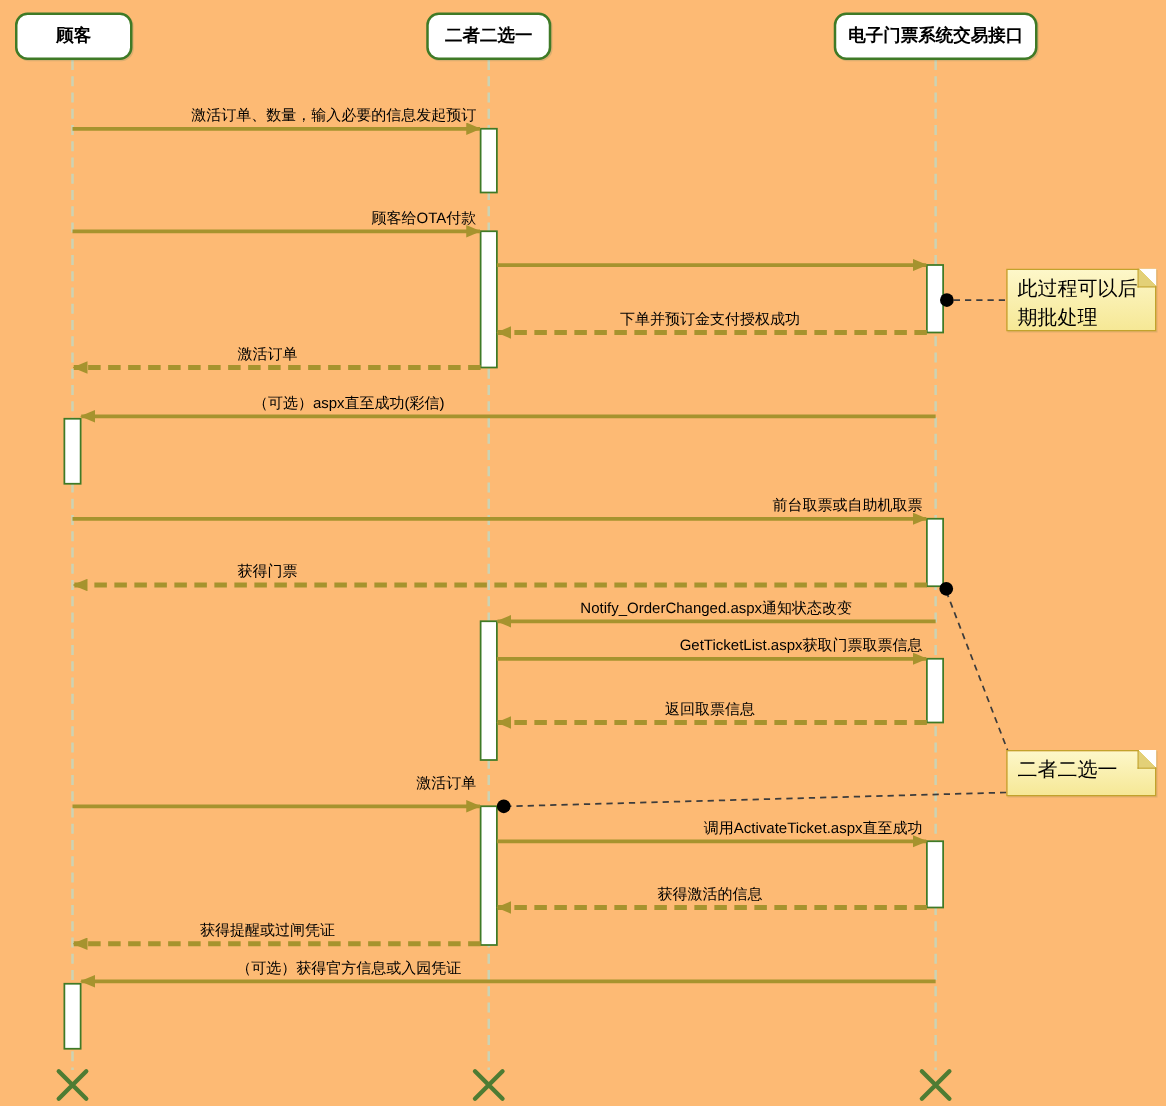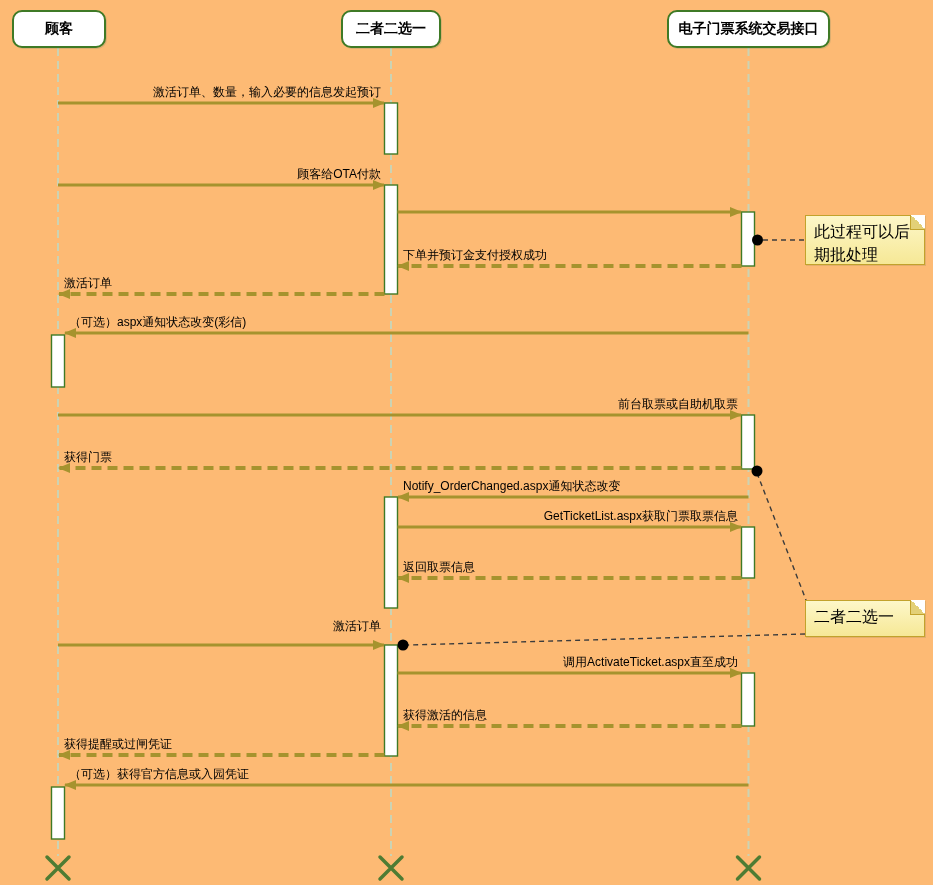--- a/index.html
+++ b/index.html
@@ -13,21 +13,21 @@
     position:absolute;z-index:2;height:38px;box-sizing:border-box;
     background:#ffffff;border:2px solid #3F7A26;border-radius:10px;
     display:flex;align-items:center;justify-content:center;
     font-size:14px;font-weight:bold;color:#000;
     box-shadow:1px 1px 0 rgba(120,140,100,.25);
   }
   .mlabel{
     position:absolute;z-index:2;height:16px;line-height:16px;
     font-size:12px;color:#000;white-space:nowrap;
   }
-  .al{text-align:left}
+  .al{text-align:center}
   .ar{text-align:right}
   .note{
     position:absolute;z-index:3;box-sizing:border-box;
     background:linear-gradient(180deg,#FDF7C9,#F6E896);
     border:1px solid #C2A22C;
     font-size:16px;color:#000;line-height:1.45;
     padding:4px 8px 4px 8px;
     box-shadow:1px 1px 0 rgba(150,140,80,.25);
   }
   .note .fold{
@@ -106,21 +106,21 @@
   </svg>
 
   <div class="participant" style="left:12px;width:94px;top:10px;">顾客</div>
   <div class="participant" style="left:341px;width:100px;top:10px;">二者二选一</div>
   <div class="participant" style="left:667px;width:163px;top:10px;">电子门票系统交易接口</div>
 
   <div class="mlabel ar" style="left:64px;width:317px;top:84px;">激活订单、数量，输入必要的信息发起预订</div>
   <div class="mlabel ar" style="left:64px;width:317px;top:166px;">顾客给OTA付款</div>
   <div class="mlabel al" style="left:403px;width:330px;top:247px;">下单并预订金支付授权成功</div>
   <div class="mlabel al" style="left:64px;width:300px;top:275px;">激活订单</div>
-  <div class="mlabel al" style="left:69px;width:420px;top:314px;">（可选）aspx通知状态改变(彩信)</div>
+  <div class="mlabel al" style="left:69px;width:420px;top:314px;">（可选）aspx直至成功(彩信)</div>
   <div class="mlabel ar" style="left:64px;width:674px;top:396px;">前台取票或自助机取票</div>
   <div class="mlabel al" style="left:64px;width:300px;top:449px;">获得门票</div>
   <div class="mlabel al" style="left:403px;width:340px;top:478px;">Notify_OrderChanged.aspx通知状态改变</div>
   <div class="mlabel ar" style="left:403px;width:335px;top:508px;">GetTicketList.aspx获取门票取票信息</div>
   <div class="mlabel al" style="left:403px;width:330px;top:559px;">返回取票信息</div>
   <div class="mlabel ar" style="left:64px;width:317px;top:618px;">激活订单</div>
   <div class="mlabel ar" style="left:403px;width:335px;top:654px;">调用ActivateTicket.aspx直至成功</div>
   <div class="mlabel al" style="left:403px;width:330px;top:707px;">获得激活的信息</div>
   <div class="mlabel al" style="left:64px;width:300px;top:736px;">获得提醒或过闸凭证</div>
   <div class="mlabel al" style="left:69px;width:420px;top:766px;">（可选）获得官方信息或入园凭证</div>

